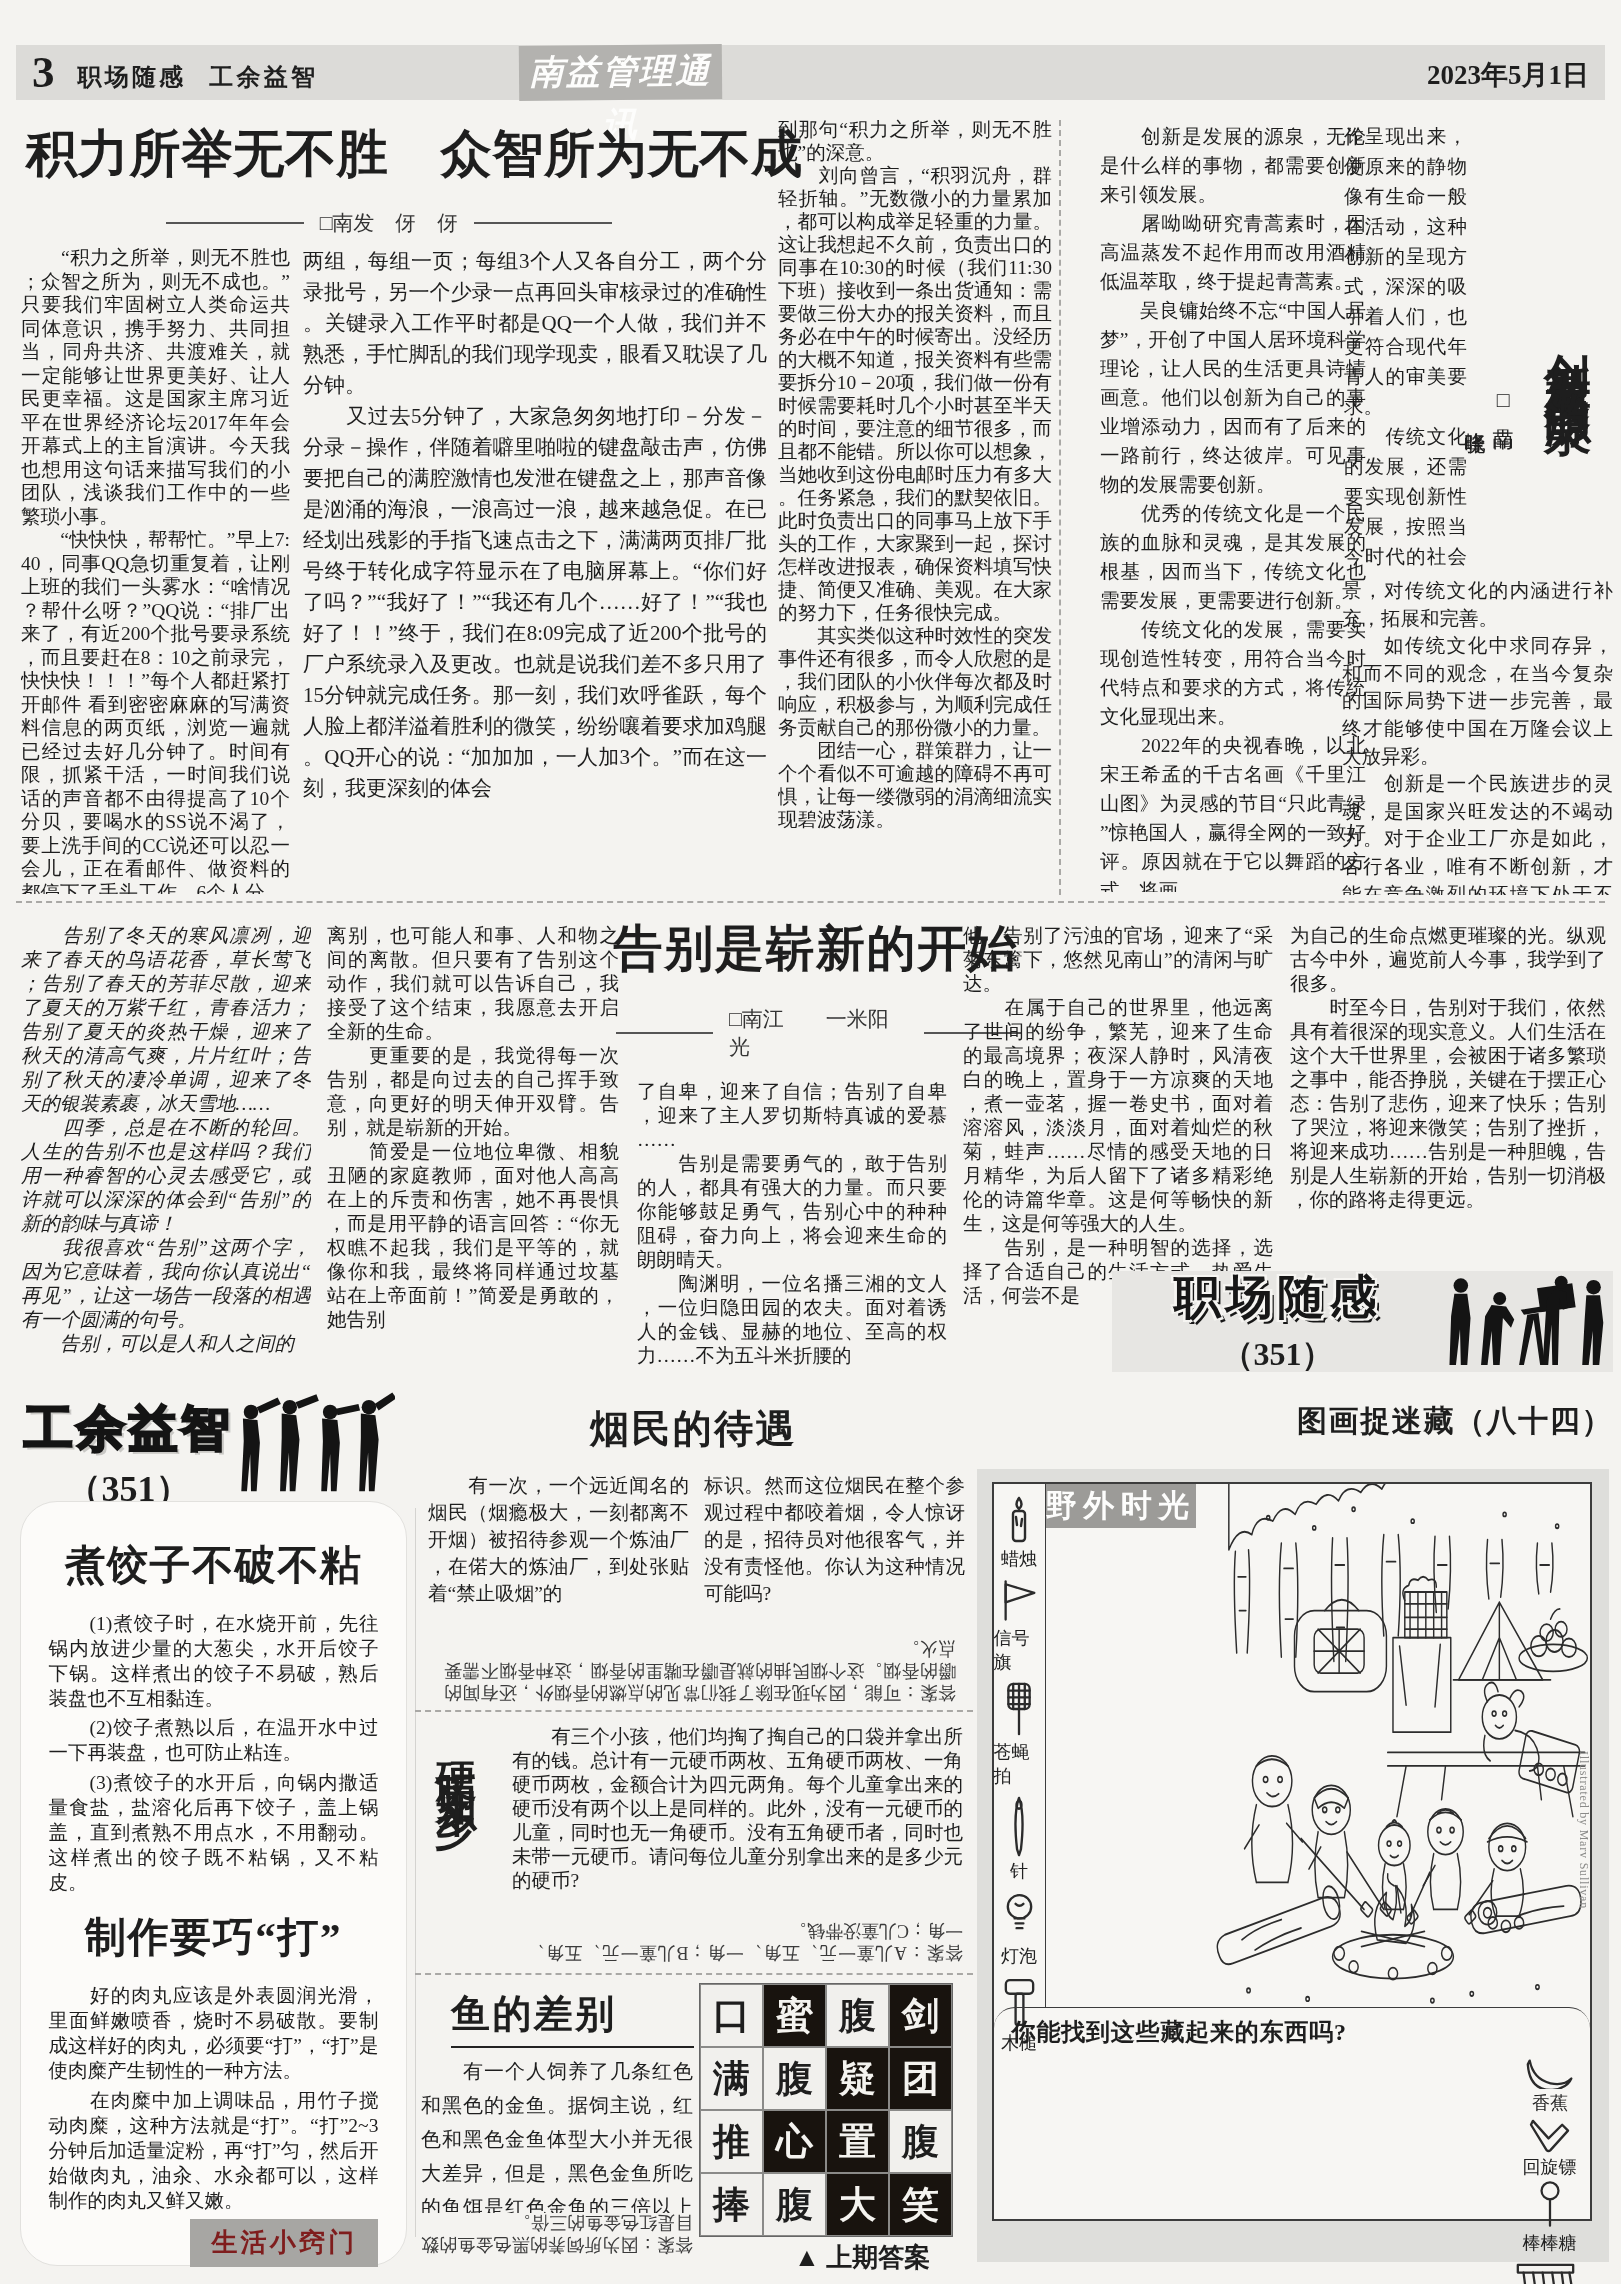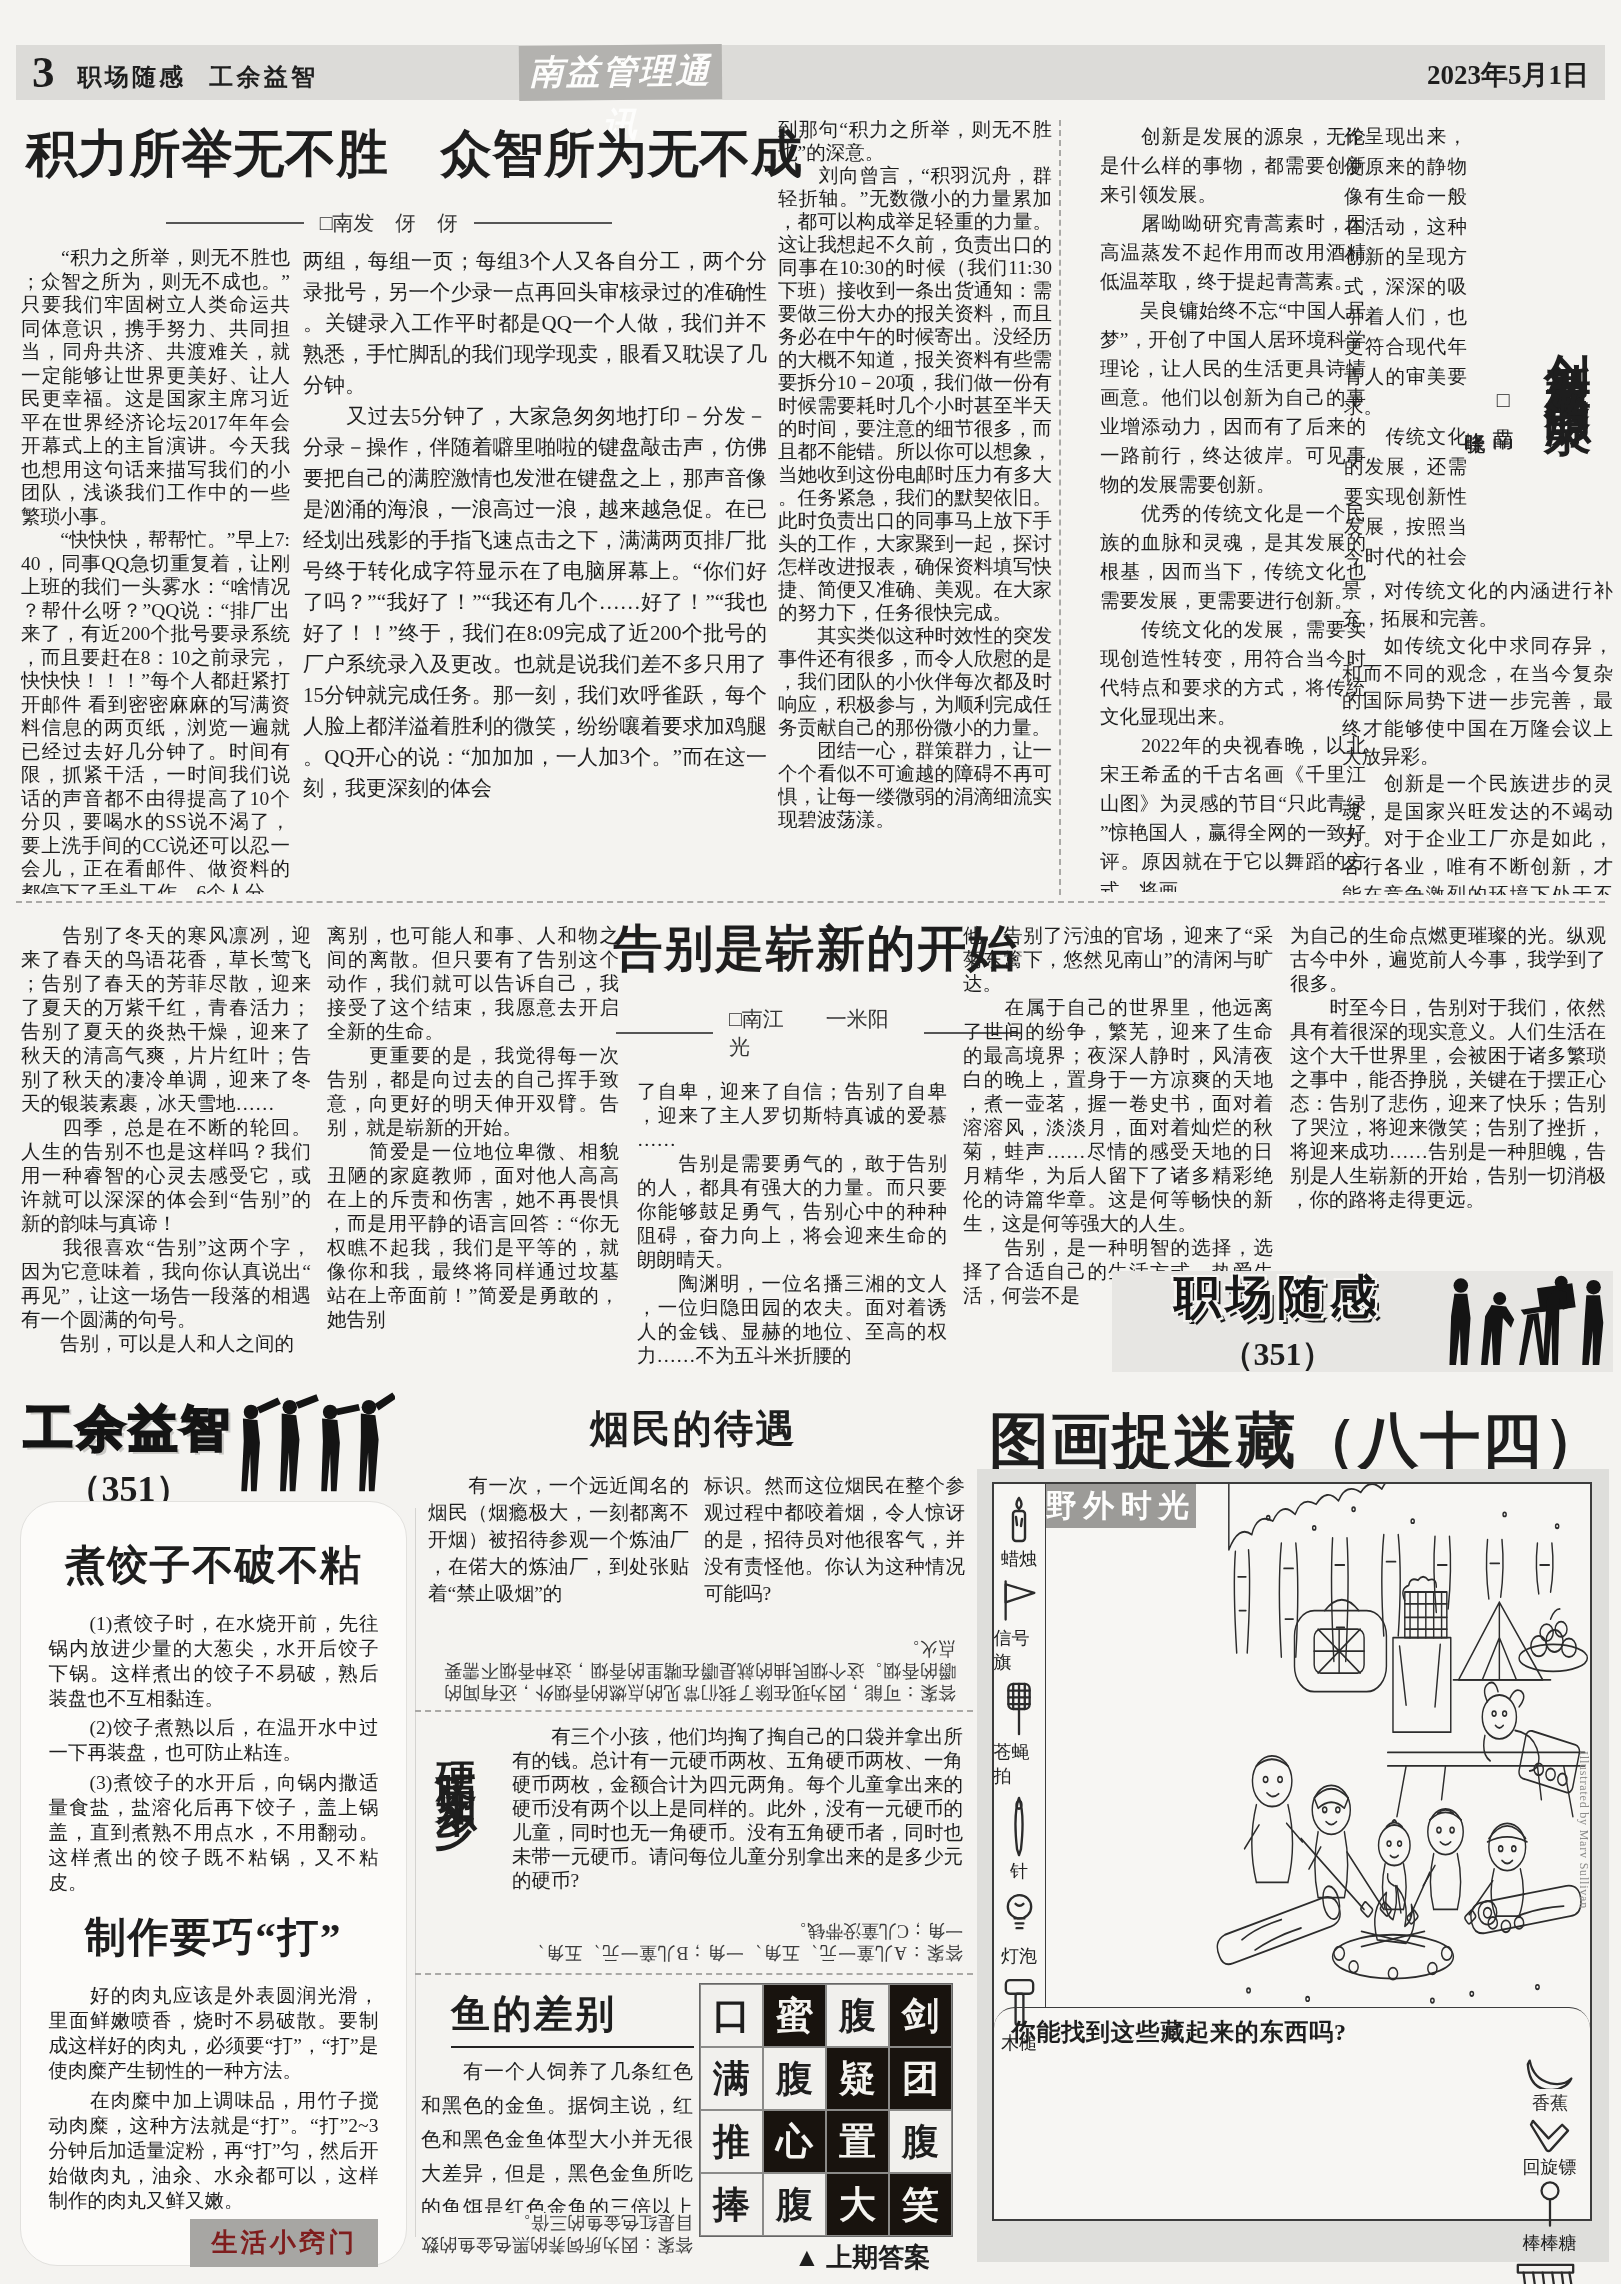--- a/index.html
+++ b/index.html
@@ -33,21 +33,21 @@
   .a2c2t{width:123px;height:451px;font-size:19.5px;line-height:30px;}
   .a2auth{width:50px;display:flex;flex-direction:column;align-items:center;font-size:21px;padding-top:105px;}
   .a2auth .rule{width:1.6px;height:49px;background:#555;margin:6.5px 0;}
   .a2title{width:96px;font-size:47px;font-weight:bold;letter-spacing:8px;line-height:91px;text-align:center;}
   .a2bot{left:1342px;top:577px;width:271px;height:318px;font-size:19.5px;line-height:27.6px;}
   
   .a3-title{left:567px;top:916px;width:498px;text-align:center;font-size:49px;font-weight:bold;letter-spacing:1.6px;}
   .a3-byline{left:616px;top:1005px;width:405px;}
   .a3-byline::before,.a3-byline::after{flex-basis:97px;}
   .a3col{top:924px;height:444px;font-size:19.5px;line-height:24px;}
-  .a3c1{left:21px;width:290px;}
+  .a3c1{left:21px;width:290px;font-style:italic;}
   .a3c2{left:327px;width:292px;}
   .a3c3{left:637px;top:1080px;width:310px;height:289px;font-size:19.5px;line-height:24px;}
   .a3c4{left:963px;width:310px;}
   .a3c5{left:1290px;width:316px;height:340px;}
   
   .badge-wp{left:1112px;top:1271px;width:501px;height:101px;background:#e7e6e3;display:flex;align-items:center;}
   .badge-wp .bw-txt{flex:1;text-align:center;}
   .bubble-dark{font-family:"Liberation Sans",sans-serif;font-weight:900;font-size:47px;color:#171717;
     text-shadow:-2.4px -2.4px 0 #f6f5f2,2.4px -2.4px 0 #f6f5f2,-2.4px 2.4px 0 #f6f5f2,2.4px 2.4px 0 #f6f5f2,4px 4px 0 #171717;letter-spacing:4.9px;}
   .badge-num{font-size:32px;font-weight:bold;margin-top:3.2px;}
@@ -74,21 +74,21 @@
   .coin-ans{left:527px;top:1919px;width:436px;height:45px;}
   .mdash2{left:415px;top:1973px;width:558px;height:0;border-top:2.4px dashed #a9a8a5;}
   .fish-title{left:451px;top:1987px;width:243px;font-size:39px;font-weight:bold;letter-spacing:2.4px;border-bottom:2.4px solid #222;padding-bottom:4.9px;}
   .fish-text{left:421px;top:2054px;width:272px;height:159px;font-size:20px;line-height:34px;}
   .fish-ans{left:421px;top:2206px;width:272px;height:50px;}
   .fgrid{left:699px;top:1983px;display:grid;grid-template-columns:repeat(4,63px);grid-auto-rows:63px;border:1.6px solid #666;background:#f1f0ed;}
   .fcell{display:flex;align-items:center;justify-content:center;font-size:37px;font-weight:bold;border:0.8px solid #8a8a88;}
   .fcell.black{background:#18130e;color:#f4f3ef;}
   .fgrid-label{left:794px;top:2240px;width:170px;font-size:26px;font-weight:bold;}
   
-  .pz-title{left:981px;top:1401px;width:632px;text-align:center;font-size:60px;font-weight:bold;letter-spacing:1.6px;}
+  .pz-title{left:981px;top:1401px;width:632px;text-align:right;font-size:30px;font-weight:bold;letter-spacing:1.6px;}
   .pz-outer{left:977px;top:1469px;width:632px;height:793px;background:#dededb;}
   .pz-frame{position:absolute;left:14.6px;top:13px;width:600px;height:739px;background:#f7f6f3;border:2.4px solid #3c3c3c;box-sizing:border-box;display:flex;flex-direction:column;}
   .pz-main{display:flex;height:541px;}
   .pz-strip{width:118px;display:flex;flex-direction:column;align-items:center;padding-top:11.3px;gap:6.5px;}
   .pz-item{display:flex;flex-direction:column;align-items:center;gap:1.6px;}
   .pz-item span{font-size:18px;color:#222;}
   .pz-scene{flex:1;border-left:1.6px solid #3c3c3c;display:flex;flex-direction:row;}
   .pz-scenebar{height:44px;background:#9c9b98;color:#fdfdfc;font-size:31px;font-weight:bold;
                text-align:center;line-height:44px;letter-spacing:6.5px;}
   .pz-sceneart{flex:1;}

